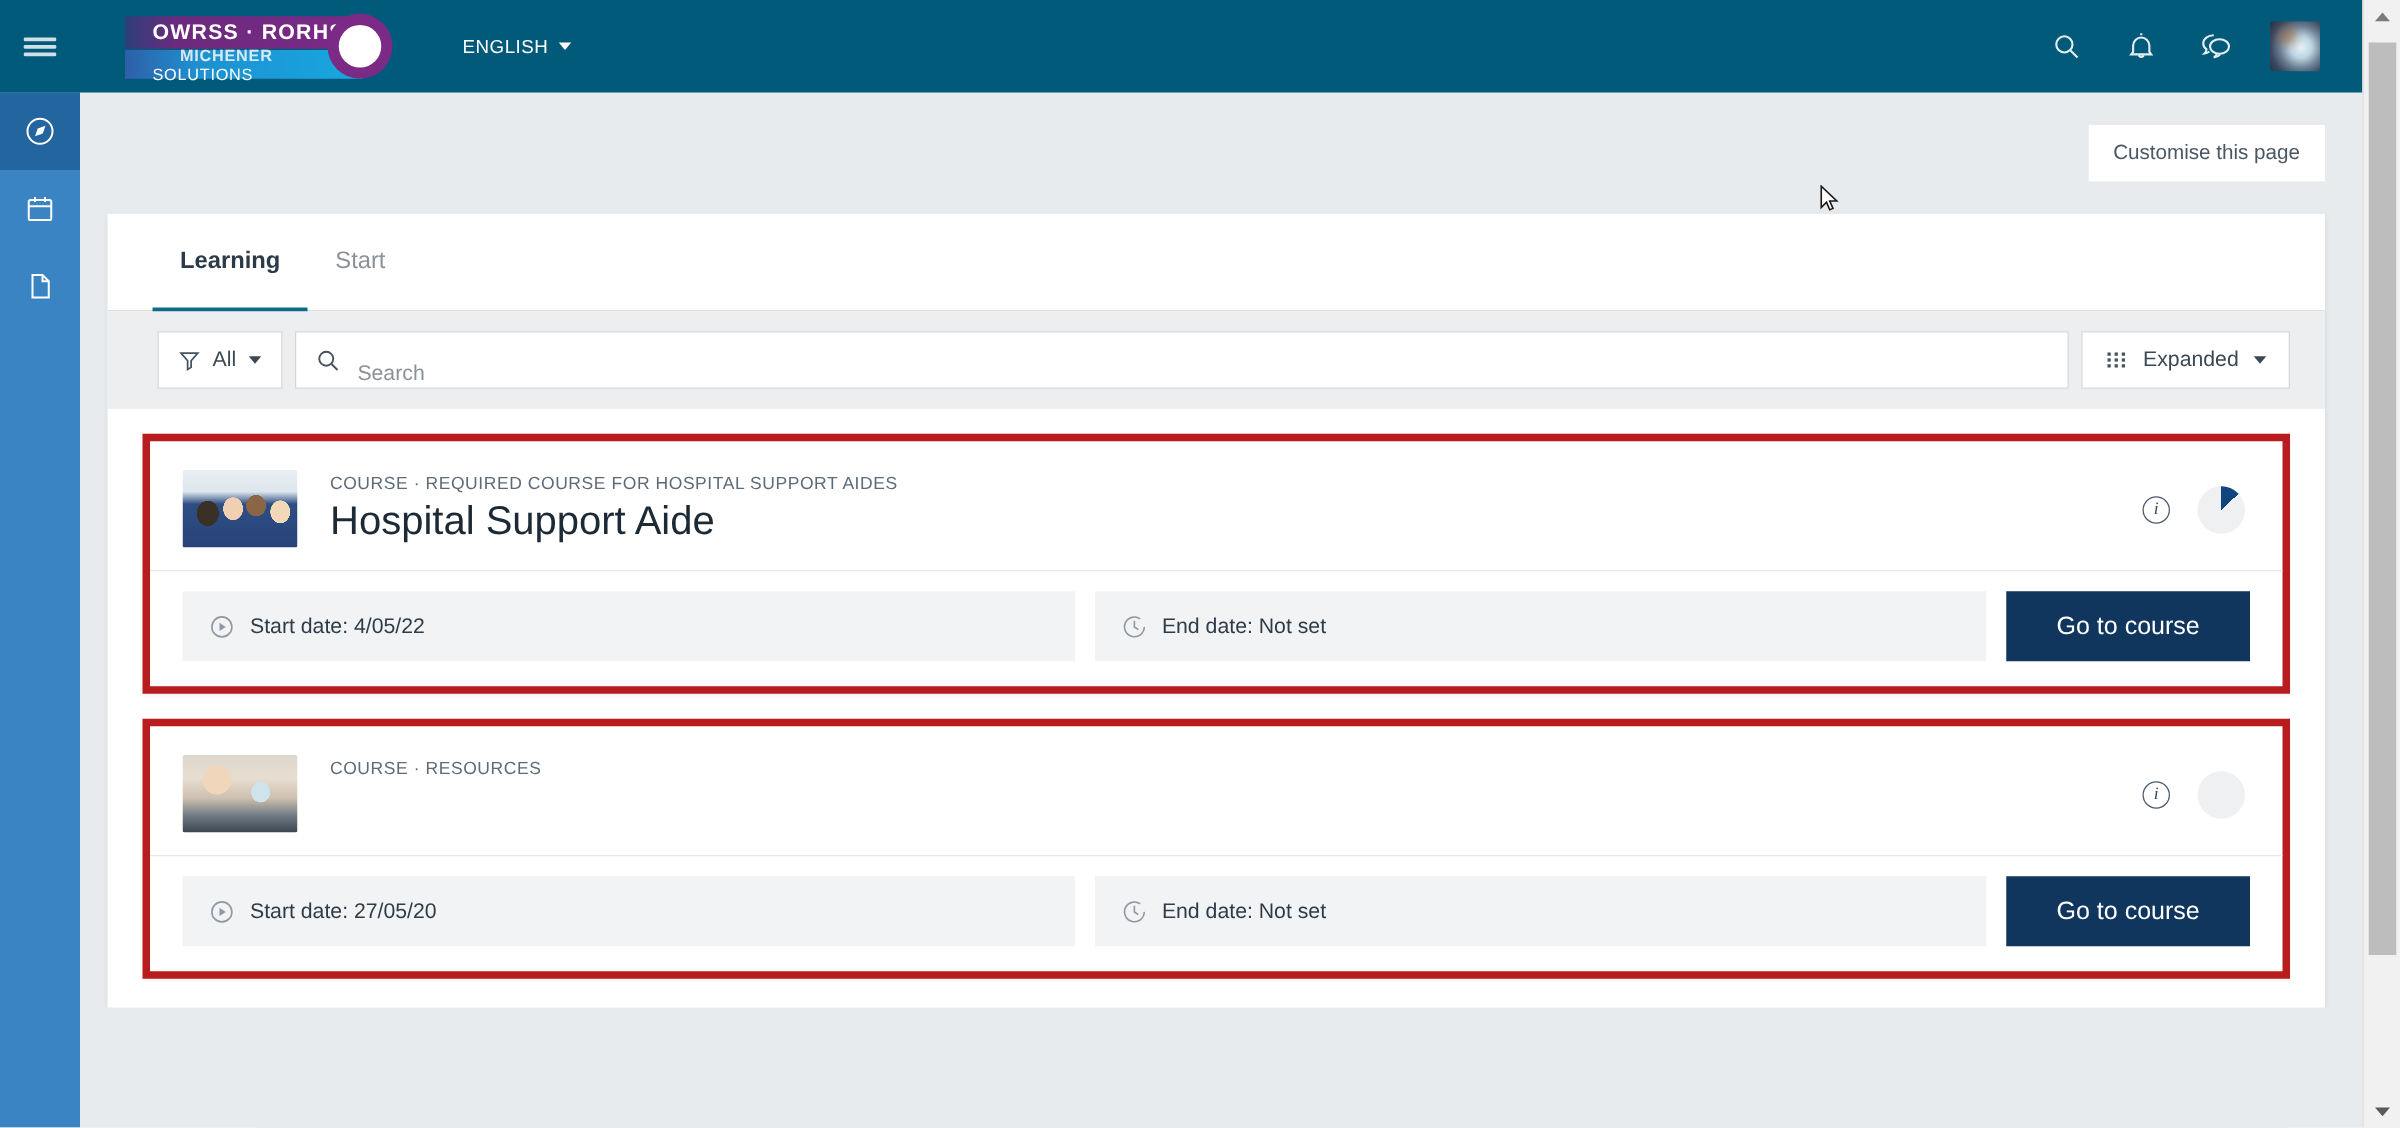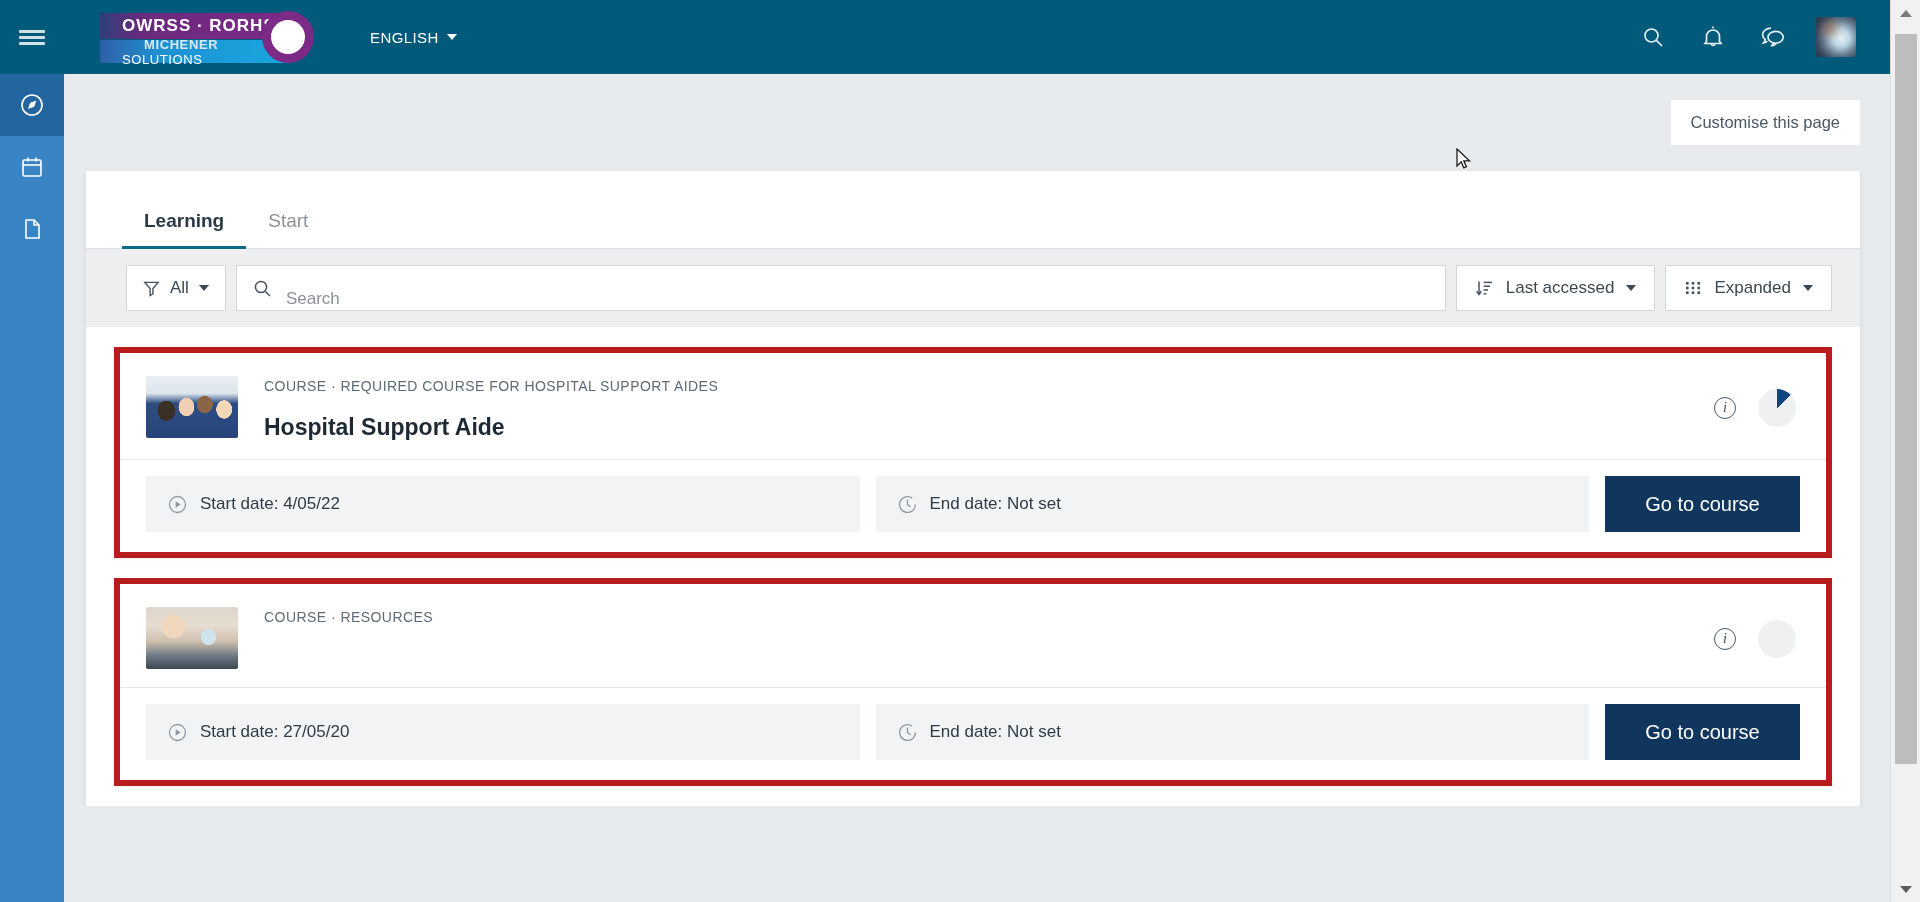--- a/index.html
+++ b/index.html
@@ -141,21 +141,21 @@
   }
 
   
   .tabs {
     display: flex; align-items: flex-end;
     height: 78px; padding: 0 0 0 36px;
     border-bottom: 1px solid #dcdfe2;
   }
   .tab {
     font-size: 19px; color: #8b9199;
-    padding: 0 22px 16px 22px;
+    padding: 0 22px 28px 22px;
     cursor: pointer; position: relative;
     font-family: "Liberation Sans", sans-serif;
   }
   .tab.active { color: #2b3a46; font-weight: bold; }
   .tab.active::after {
     content: ''; position: absolute;
     left: 0; right: 0; bottom: -1px; height: 3px;
     background: #0f6a86;
   }
 
@@ -224,22 +224,22 @@
       linear-gradient(180deg, #ded7cc 0%, #e7ddd0 30%, #cdbfae 56%, #6f7b86 78%, #3c4650 100%);
   }
   .course-meta { margin-left: 26px; flex: 1; min-width: 0; }
   .course-kicker {
     font-size: 14px; letter-spacing: 0.45px;
     color: #5d6b78; text-transform: uppercase;
     margin-top: 5px;
     font-family: "Liberation Sans", sans-serif;
   }
   .course-title {
-    font-size: 23px; color: #1d2a35;
-    margin-top: 20px; font-weight: bold;
+    font-size: 32px; color: #1d2a35;
+    margin-top: 4px; font-weight: normal;
     font-family: "Liberation Sans", sans-serif;
   }
   .course-actions {
     display: flex; align-items: center; gap: 22px;
     position: absolute; right: 30px; top: 36px;
   }
   .info-icon {
     width: 22px; height: 22px; border-radius: 50%;
     border: 1.6px solid #4a5a6b;
     display: flex; align-items: center; justify-content: center;
@@ -420,34 +420,20 @@
       <div class="ctrl searchbox">
         <span class="ic">
           <svg width="19" height="19" viewBox="0 0 19 19" fill="none" stroke="currentColor" stroke-width="1.5">
             <circle cx="8" cy="8" r="5.6"></circle>
               <line x1="12.2" y1="12.2" x2="17" y2="17"></line>
           </svg>
         </span>
         <input type="text" placeholder="Search" style="">
       </div>
 
-      <div class="ctrl sortbtn">
-        <span class="ic">
-          <svg width="19" height="19" viewBox="0 0 19 19" fill="none" stroke="currentColor" stroke-width="1.5">
-            <line x1="4" y1="2.5" x2="4" y2="15"></line>
-            <path d="M1.6 12.3L4 15.4l2.4-3.1"></path>
-            <line x1="8.6" y1="3.4" x2="17" y2="3.4"></line>
-            <line x1="8.6" y1="7.2" x2="15" y2="7.2"></line>
-            <line x1="8.6" y1="11" x2="13" y2="11"></line>
-            <line x1="8.6" y1="14.8" x2="11.4" y2="14.8"></line>
-          </svg>
-        </span>
-        <span>Last accessed</span>
-        <span class="caret-d"></span>
-      </div>
 
       <div class="ctrl viewbtn">
         <span class="ic">
           <svg width="18" height="18" viewBox="0 0 18 18" fill="currentColor">
             <rect x="2" y="3" width="2.6" height="2.6"></rect>
               <rect x="7.7" y="3" width="2.6" height="2.6"></rect>
               <rect x="13.4" y="3" width="2.6" height="2.6"></rect>
             <rect x="2" y="7.7" width="2.6" height="2.6"></rect>
               <rect x="7.7" y="7.7" width="2.6" height="2.6"></rect>
               <rect x="13.4" y="7.7" width="2.6" height="2.6"></rect>

